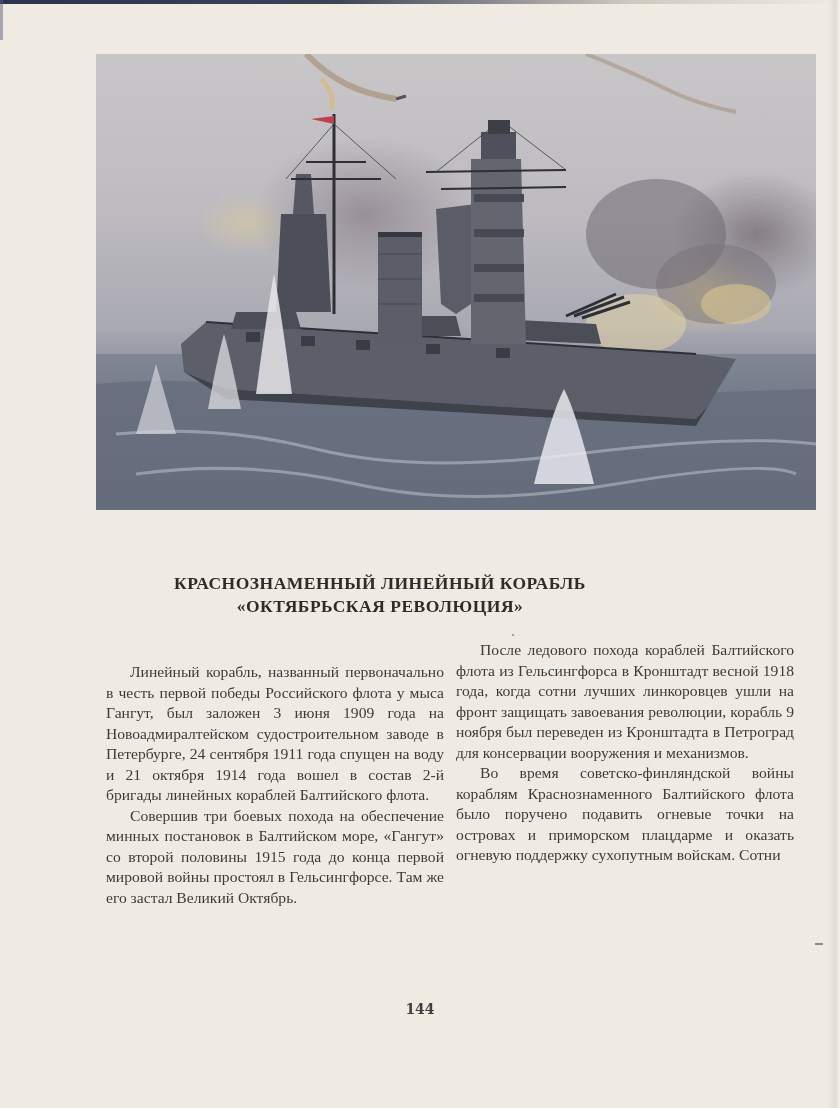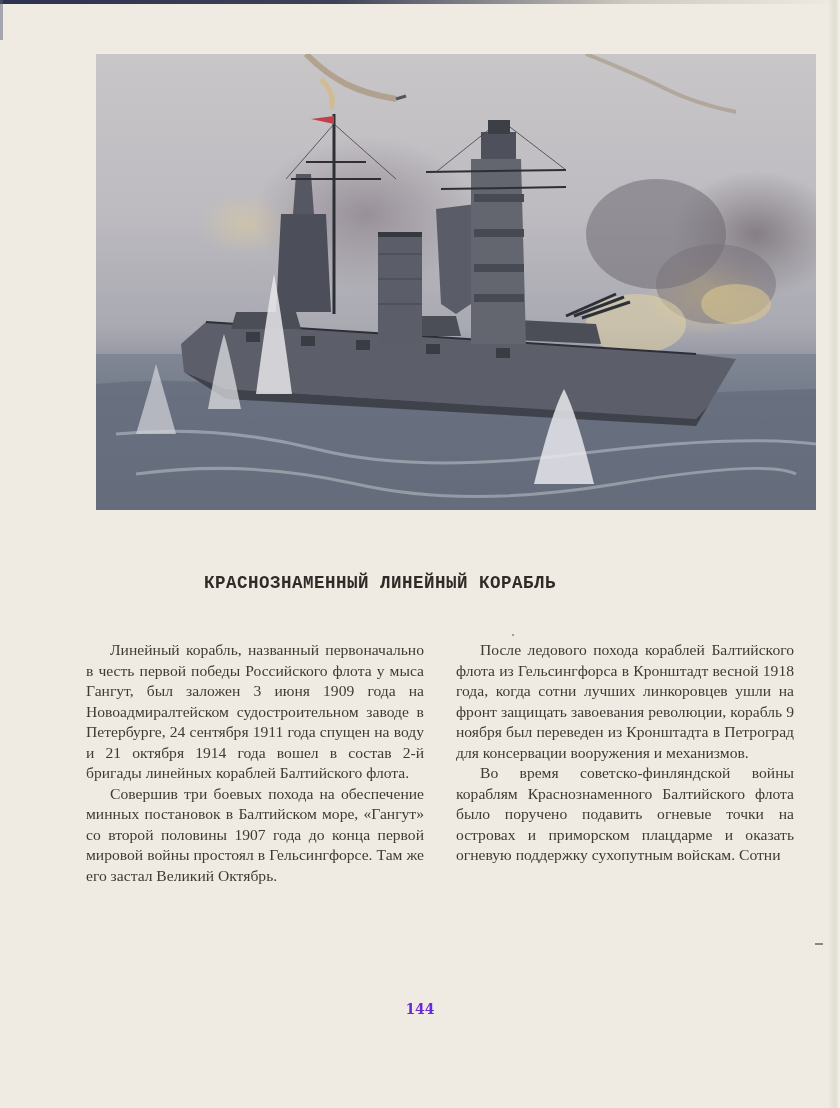--- a/index.html
+++ b/index.html
@@ -27,37 +27,37 @@
     background:
       radial-gradient(ellipse 160px 110px at 270px 160px, rgba(140,130,140,.75), rgba(0,0,0,0) 70%),
       radial-gradient(ellipse 120px 90px at 660px 180px, rgba(120,112,118,.8), rgba(0,0,0,0) 70%),
       radial-gradient(ellipse 90px 60px at 610px 240px, rgba(215,195,140,.85), rgba(0,0,0,0) 70%),
       radial-gradient(ellipse 70px 45px at 150px 170px, rgba(215,200,160,.6), rgba(0,0,0,0) 70%),
       linear-gradient(180deg, #c9c6c8 0%, #bdbbc0 35%, #a9a9b2 60%, #7b8190 75%, #6a7180 100%);
   }
   .painting svg { position: absolute; left: 0; top: 0; }
   .title-block {
     position: absolute; left: 0; width: 760px; top: 572px;
-    text-align: center; font-family: Liberation Mono, monospace; font-weight: bold;
+    text-align: center; font-family: Liberation Serif, serif; font-weight: bold;
     color: #2f2b28; letter-spacing: 0.5px;
   }
   .title-line { font-size: 17.5px; line-height: 23px; }
   .column {
     position: absolute; top: 640px; width: 338px;
     font-family: "Liberation Serif", "DejaVu Serif", serif;
     font-size: 15.6px; line-height: 20.55px; color: #3f3a36;
     text-align: justify; hyphens: none;
   }
   .column p { margin: 0; text-indent: 24px; }
   .column p.cont { text-indent: 0; }
-  .col-left { left: 86px; }
+  .col-left { left: 106px; margin-top: 22px; }
   .col-right { left: 456px; }
   .page-number {
     position: absolute; top: 1001px; left: 0; width: 840px; text-align: center;
-    font-family: "DejaVu Serif", serif; font-weight: bold; font-size: 14px; color: #6d28d9;
+    font-family: "DejaVu Serif", serif; font-weight: bold; font-size: 14px; color: #404040;
   }
   .stray-mark { position: absolute; width: 2px; height: 2px; background: #8a8580; border-radius: 1px; }
   .margin-dash {
     position: absolute; left: 815px; top: 943px; width: 8px; height: 2px; background: #8f877f;
   }
 </style>
 </head>
 <body>
 
 <div class="scan-top-edge"></div>
@@ -130,25 +130,26 @@
 
     <path d="M160 340 Q172 250 178 220 Q184 250 196 340 Z" fill="#e6e6ea" opacity=".85"></path>
     <path d="M112 355 Q122 300 128 280 Q134 300 145 355 Z" fill="#dcdde2" opacity=".75"></path>
     <path d="M40 380 Q55 330 60 310 Q66 330 80 380 Z" fill="#d5d6dc" opacity=".7"></path>
     <path d="M438 430 Q455 360 468 335 Q481 360 498 430 Z" fill="#e8e8ec" opacity=".85"></path>
   </svg>
 </div>
 
 <div class="title-block">
   <div class="title-line">КРАСНОЗНАМЕННЫЙ ЛИНЕЙНЫЙ КОРАБЛЬ</div>
+  <div class="title-line">«ОКТЯБРЬСКАЯ РЕВОЛЮЦИЯ»</div>
 </div>
 
 <div class="column col-left">
   <p>Линейный корабль, названный первоначально в честь первой победы Российского флота у мыса Гангут, был заложен 3 июня 1909 года на Новоадмиралтейском судостроительном заводе в Петербурге, 24 сентября 1911 года спущен на воду и 21 октября 1914 года вошел в состав 2-й бригады линейных кораблей Балтийского флота.</p>
-  <p>Совершив три боевых похода на обеспечение минных постановок в Балтийском море, «Гангут» со второй половины 1907 года до конца первой мировой войны простоял в Гельсингфорсе. Там же его застал Великий Октябрь.</p>
+  <p>Совершив три боевых похода на обеспечение минных постановок в Балтийском море, «Гангут» со второй половины 1915 года до конца первой мировой войны простоял в Гельсингфорсе. Там же его застал Великий Октябрь.</p>
 </div>
 
 <div class="stray-mark" style="left:512px; top:634px;"></div>
 
 <div class="column col-right">
   <p>После ледового похода кораблей Балтийского флота из Гельсингфорса в Кронштадт весной 1918 года, когда сотни лучших линкоровцев ушли на фронт защищать завоевания революции, корабль 9 ноября был переведен из Кронштадта в Петроград для консервации вооружения и механизмов.</p>
   <p>Во время советско-финляндской войны кораблям Краснознаменного Балтийского флота было поручено подавить огневые точки на островах и приморском плацдарме и оказать огневую поддержку сухопутным войскам. Сотни</p>
 </div>
 
 <div class="margin-dash"></div>

